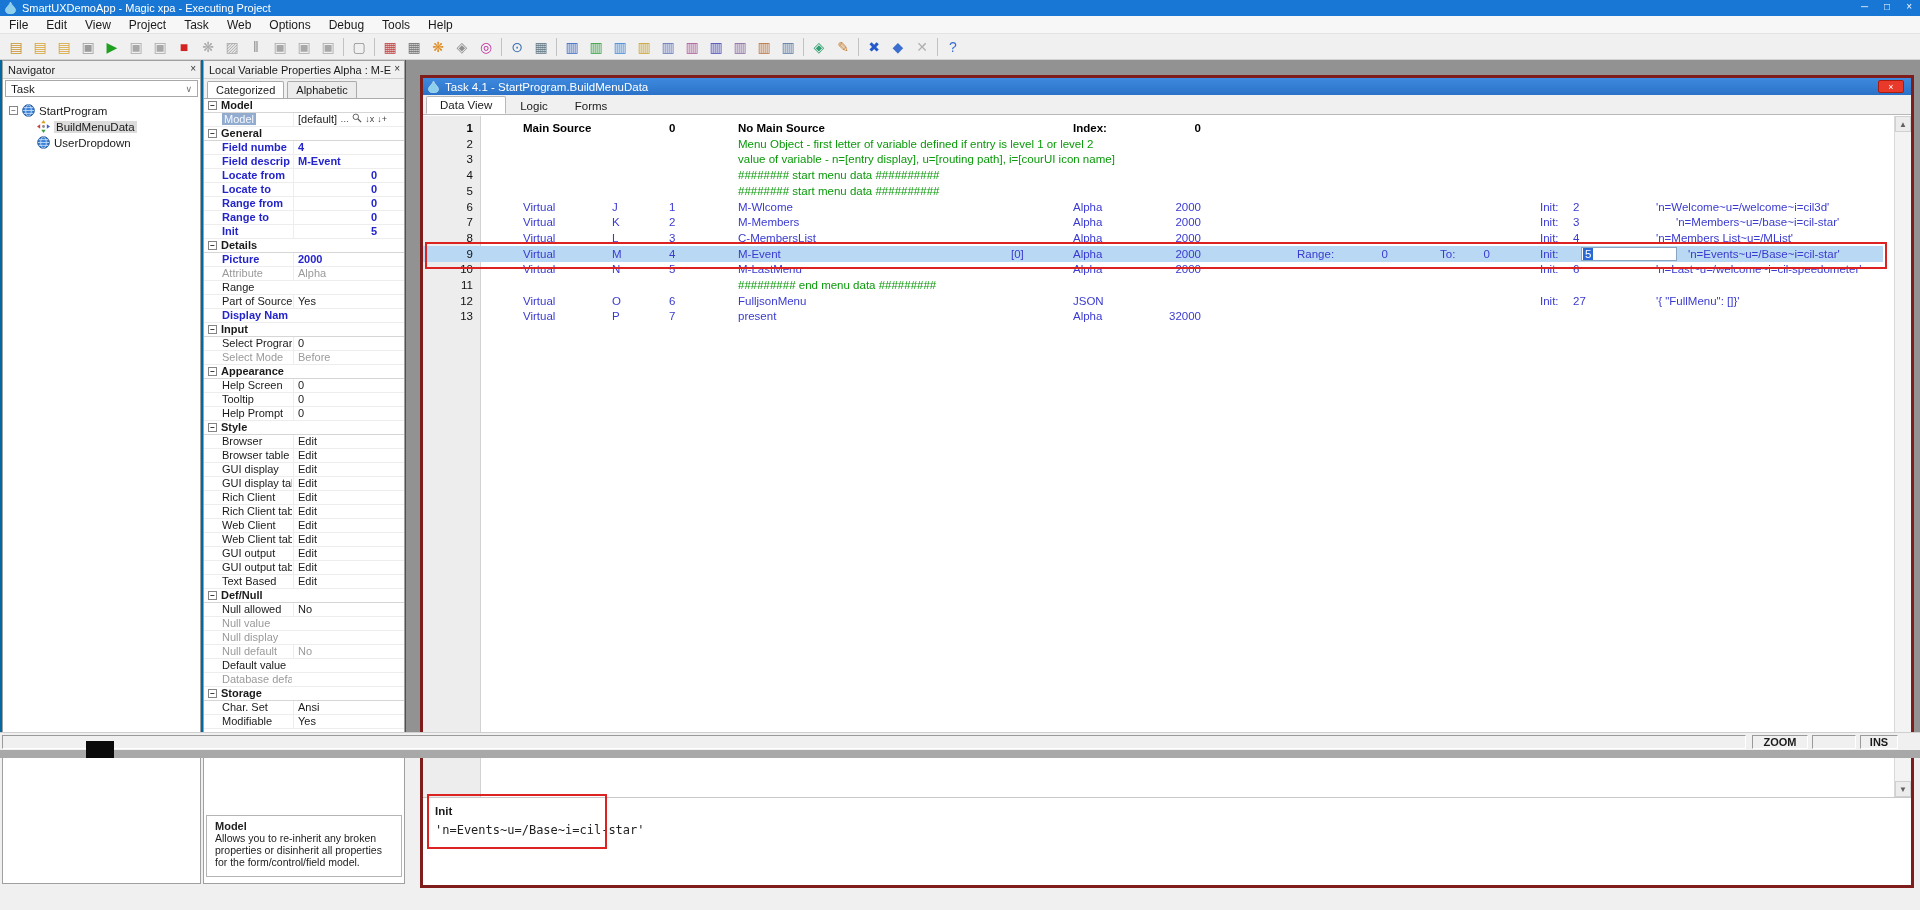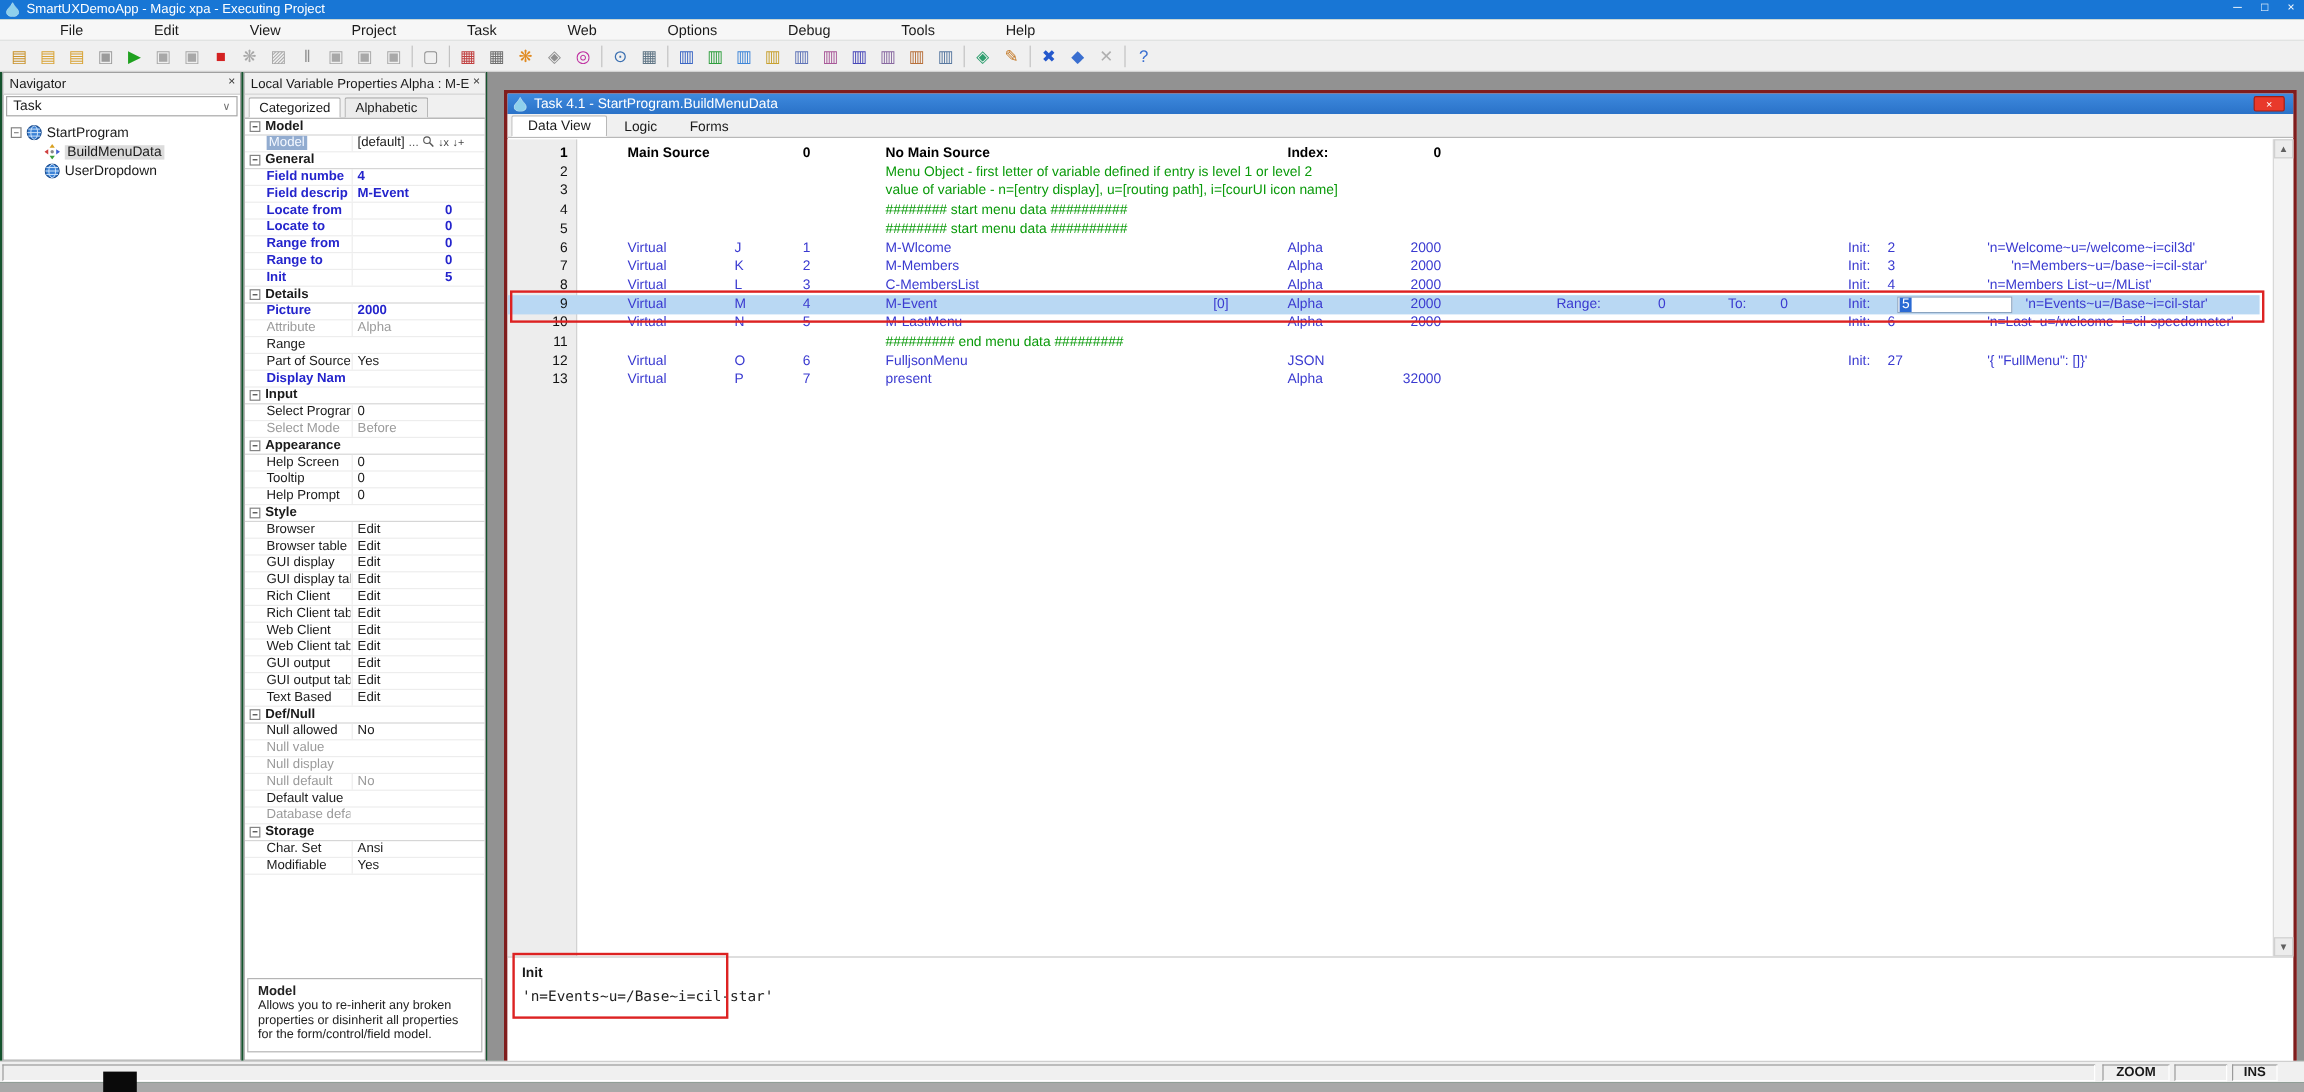--- a/index.html
+++ b/index.html
@@ -1,25 +1,25 @@
 <!DOCTYPE html>
 <html><head>
 <meta charset="utf-8">
 <style>
   * { margin:0; padding:0; box-sizing:border-box; }
   html,body { width:1920px; height:910px; overflow:hidden; }
   body { font-family:"Liberation Sans", sans-serif; background:#f0f0f0; color:#1a1a1a; }
-  .app { position:relative; width:1920px; height:910px; background:#14532d; }
+  .app { position:relative; width:1920px; height:758px; background:#0369a1; }
 
   
   .titlebar { position:absolute; left:0; top:0; width:100%; height:16px; background:#1876d5; color:#fff; font-size:11px; display:flex; align-items:center; gap:6px; padding-left:5px; }
   .winbtns { position:absolute; right:8px; top:1px; display:flex; gap:16px; font-size:10px; color:#fff; }
   .winbtns span { cursor:default; }
   .menubar { position:absolute; left:0; top:16px; width:100%; height:18px; background:#f7f7f7; border-bottom:1px solid #e3e3e3; display:flex; align-items:center; font-size:12px; }
-  .menu-item { padding:1px 9px;margin-left:41px; }
+  .menu-item { padding:1px 9px; }
   .toolbar { position:absolute; left:0; top:34px; width:100%; height:26px; background:#f0f0f0; border-bottom:1px solid #d2d2d2; display:flex; align-items:center; padding-left:4px; }
   .tb-icon { width:24px; height:22px; display:flex; align-items:center; justify-content:center; font-size:14px; }
   .tb-sep { width:1px; height:18px; background:#c2c2c2; margin:0 3px; }
 
   
   .nav-panel { position:absolute; left:2px; top:60px; width:199px; height:824px; background:#fff; border:1px solid #a0a0a0; }
   .panel-title { position:relative; height:18px; background:#f0f0f0; border-bottom:1px solid #cfcfcf; font-size:11px; display:flex; align-items:center; padding:0 5px; white-space:nowrap; overflow:hidden; }
   .panel-close { position:absolute; right:4px; top:2px; font-size:10px; color:#333; }
   .combo { position:absolute; top:19px; left:2px; right:2px; height:17px; border:1px solid #a8a8a8; background:#fff; font-size:11.5px; display:flex; align-items:center; padding:0 5px; }
   .combo-chev { position:absolute; right:5px; color:#707070; font-size:9px; }

